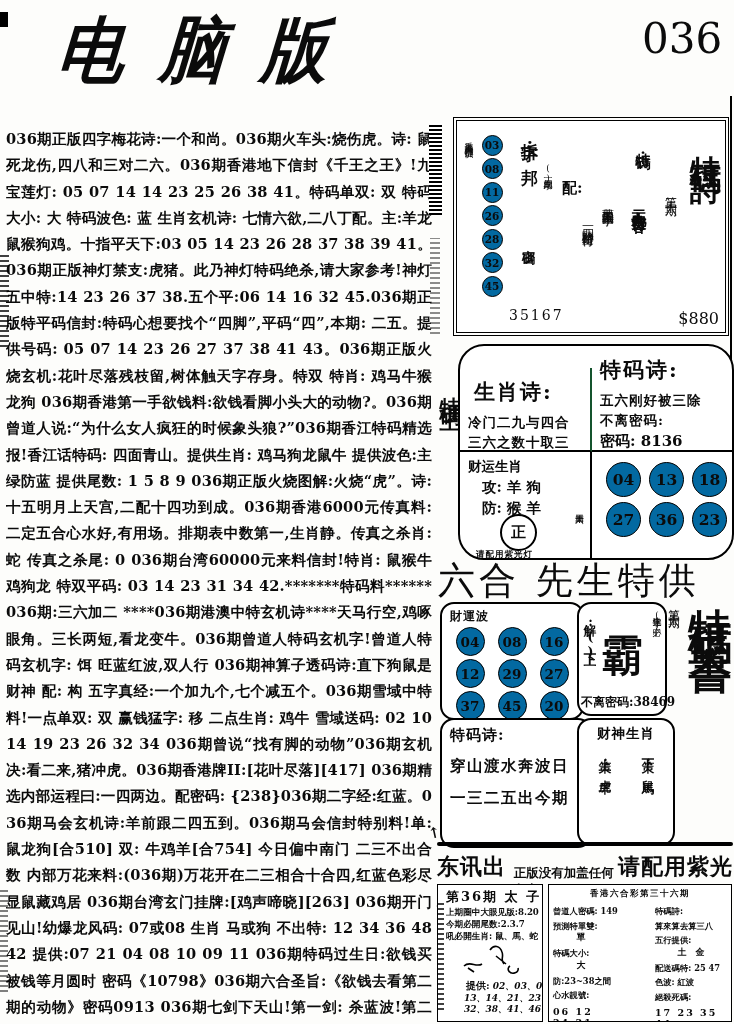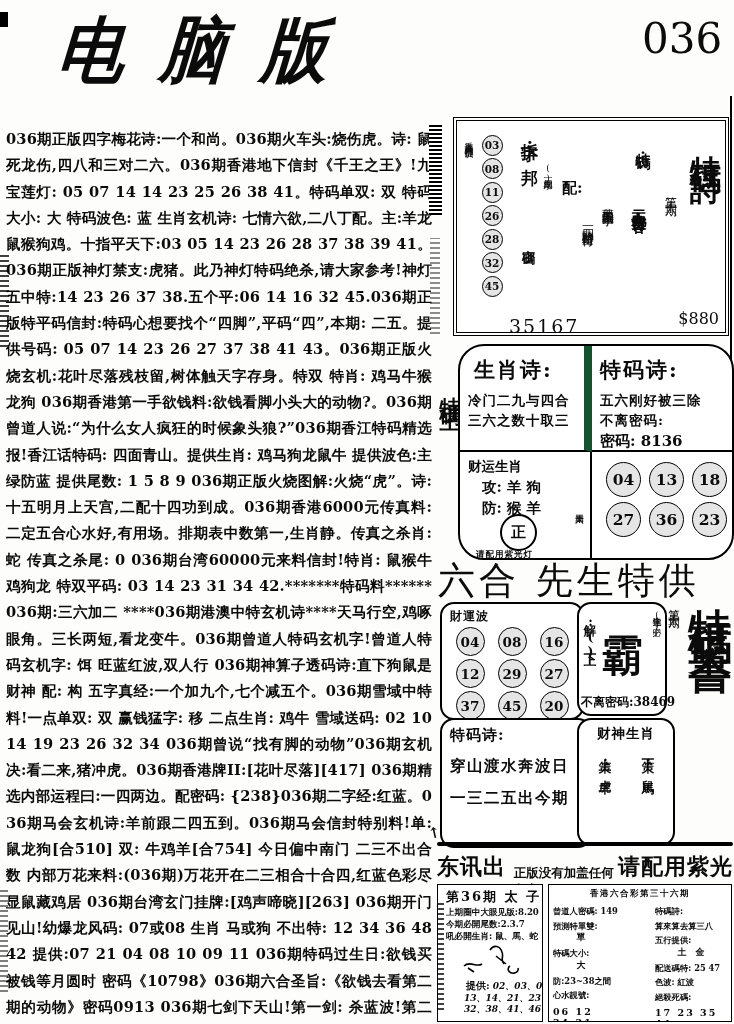--- a/index.html
+++ b/index.html
@@ -15,46 +15,46 @@
   .article{left:6px;top:126px;width:426px;height:898px;font-size:14.6px;line-height:26.3px;
            text-align:justify;font-weight:600;overflow:hidden;word-break:break-all;letter-spacing:.2px;}
   
   .blob{background:#000;}
   .stripes-v{background:repeating-linear-gradient(0deg,#000 0 2px,transparent 2px 5px);opacity:.75;}
   .barcode{background:repeating-linear-gradient(0deg,#000 0 2px,#fff 2px 4px);}
   .edge-line{background:#000;}
   .tmw{left:436px;top:380px;font-size:21px;font-weight:bold;letter-spacing:8px;}
   
   .circ{display:flex;align-items:center;justify-content:center;border:1.7px solid #000;
-        border-radius:50%;font-weight:bold;background:#e5e5e5;}
+        border-radius:50%;font-weight:bold;background:#0369a1;}
   
   .poem-box{left:456px;top:120px;width:268px;height:211px;border:1.5px solid #000;
             outline:1px solid #000;outline-offset:2px;background:#fff;}
   .pb-provider{left:5px;top:14px;font-size:9px;letter-spacing:1px;}
   .pb-wave{left:22px;top:6px;width:26px;display:flex;flex-direction:column;align-items:center;gap:2.5px;}
   .pb-wave-label{font-size:11.5px;font-weight:bold;letter-spacing:1px;margin-bottom:2px;}
   .pb-circ{width:19px;height:19px;font-size:10.5px;}
   .pb-split{left:62px;top:8px;font-size:17px;font-weight:bold;letter-spacing:2px;}
   .pb-splitnote{left:84px;top:42px;font-size:9px;}
   .pb-mm{left:62px;top:118px;font-size:13px;font-weight:bold;letter-spacing:3px;}
-  .pb-pass{left:52px;top:194px;font-size:19px;letter-spacing:2px;}
+  .pb-pass{left:52px;top:186px;font-size:14px;letter-spacing:2px;}
   .pb-pei{left:105px;top:58px;font-size:15px;font-weight:bold;}
   .pb-pair1{left:142px;top:78px;font-size:12px;letter-spacing:1px;}
   .pb-pair2{left:122px;top:98px;font-size:12px;letter-spacing:1px;}
   .pb-sp-label{left:176px;top:20px;font-size:15px;font-weight:bold;letter-spacing:2px;}
   .pb-sp-text{left:172px;top:78px;font-size:15px;font-weight:bold;letter-spacing:1px;}
   .pb-issue{left:205px;top:66px;font-size:12px;letter-spacing:2px;}
   .pb-title{left:228px;top:10px;font-size:31px;font-weight:bold;letter-spacing:8px;}
   .pb-price{right:6px;bottom:4px;font-size:16px;}
   
   .zodiac-box{left:458px;top:344px;width:272px;height:212px;border:2px solid #000;border-radius:26px;
               background:#fff;overflow:hidden;display:grid;grid-template-columns:132px 1fr;
               grid-template-rows:106px 1fr;}
   .zb-cell{padding:6px 8px;}
-  .zb-tl{border-right:8px solid #14532d;border-bottom:2px solid #000;}
+  .zb-tl{border-right:2px solid #14532d;border-bottom:2px solid #000;margin-top:22px;}
   .zb-tr{border-bottom:2px solid #000;}
   .zb-bl{border-right:2px solid #000;position:relative;}
   .zb-title{font-size:21px;font-weight:bold;letter-spacing:2px;margin:4px 0 6px 6px;}
   .zb-line{font-size:13.5px;font-weight:bold;letter-spacing:1px;line-height:20px;}
   .zb-tr .zb-title{margin-left:0;}
   .zb-pass{font-size:15px;font-weight:bold;margin-top:2px;}
   .zb-fortune{font-size:13.5px;font-weight:bold;}
   .zb-ad{font-size:14.5px;font-weight:bold;line-height:21px;margin-left:14px;}
   .seal{width:33px;height:33px;border:2px solid #000;border-radius:50%;display:flex;align-items:center;
         justify-content:center;font-size:15px;font-weight:bold;position:absolute;left:40px;top:62px;}

